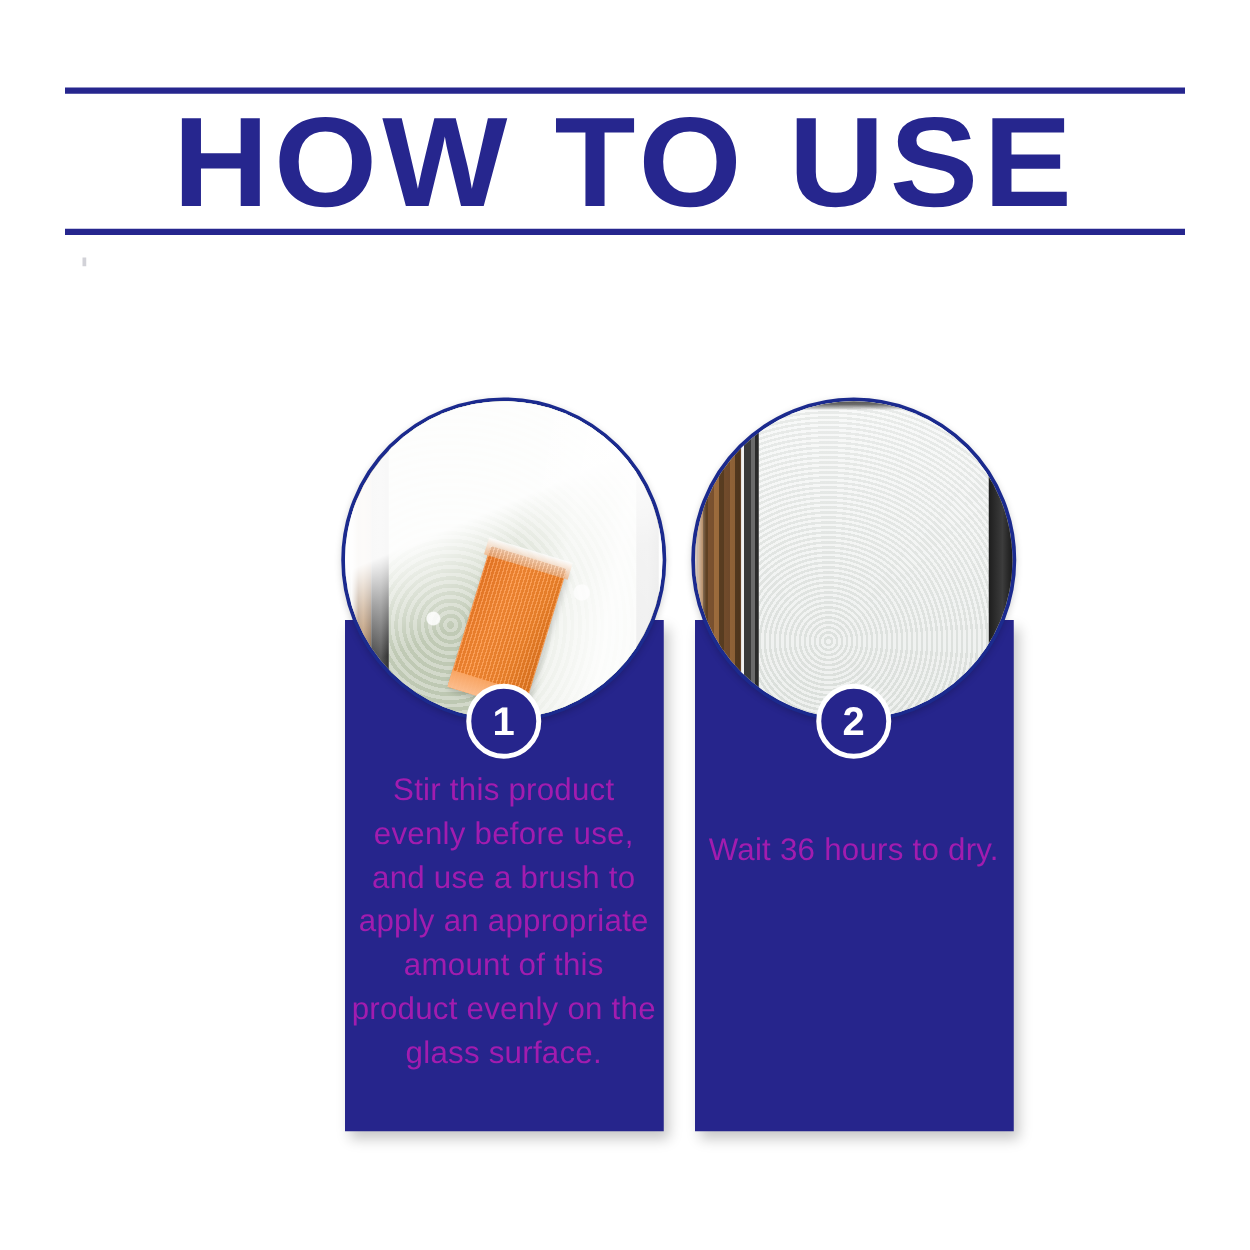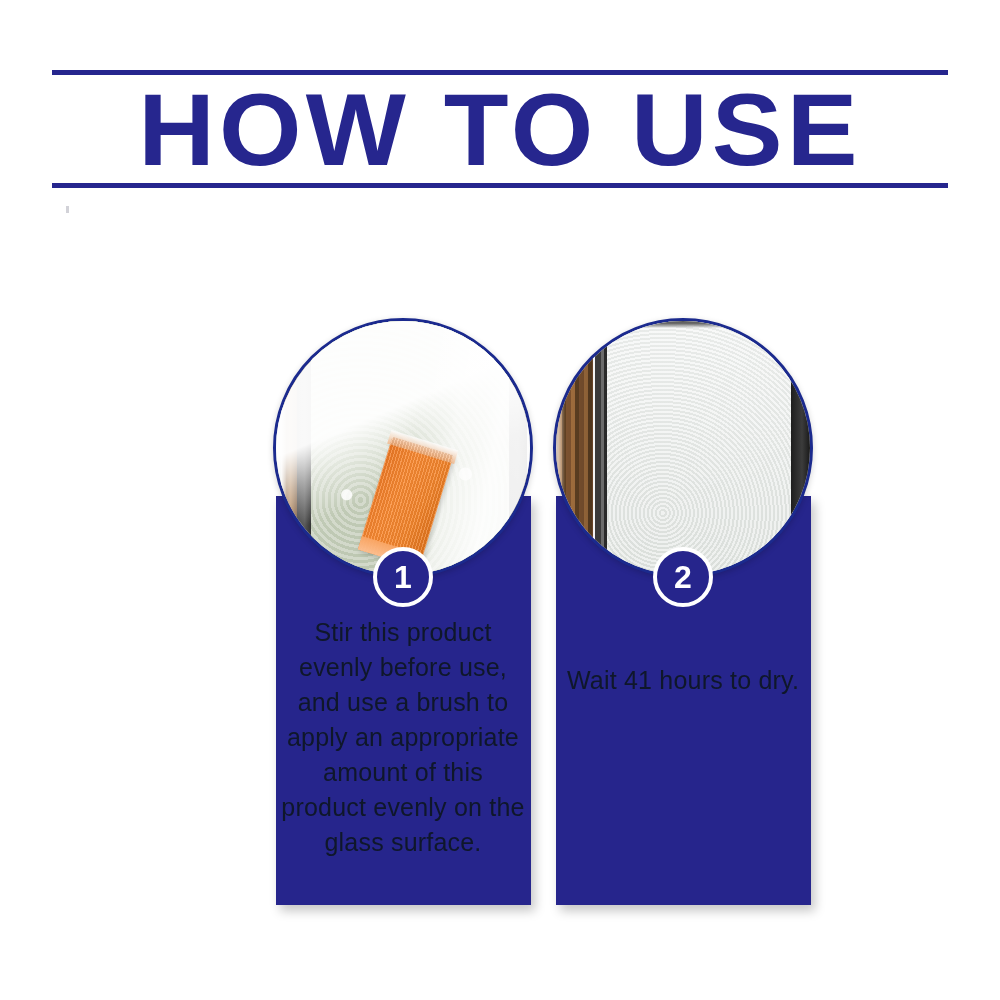--- a/index.html
+++ b/index.html
@@ -211,21 +211,21 @@
     font-weight:bold;
     line-height:52px;
     text-align:center;
   }
 
   
   .step-caption {
     position:absolute;
     left:8px; top:297px;
     width:244px;
-    color:#0f172a;
+    color:#a21caf;
     text-align:center;
     font-family:"Liberation Sans", sans-serif;
     font-size:25px;
     line-height:35px;
     letter-spacing:.2px;
   }
   .step-2 .step-caption { top:345px; }
 </style>
 </head>
 <body>
@@ -276,17 +276,17 @@
           <div class="p2-glass-top"></div>
           <div class="p2-wood"></div>
           <div class="p2-wood-shade"></div>
           <div class="p2-mullion"></div>
           <div class="p2-right"></div>
         </div>
       </div>
 
       <div class="step-badge">2</div>
 
-      <div class="step-caption">Wait 41 hours to dry.</div>
+      <div class="step-caption">Wait 36 hours to dry.</div>
     </div>
 
   </div>
 </div>
 
 </body></html>

